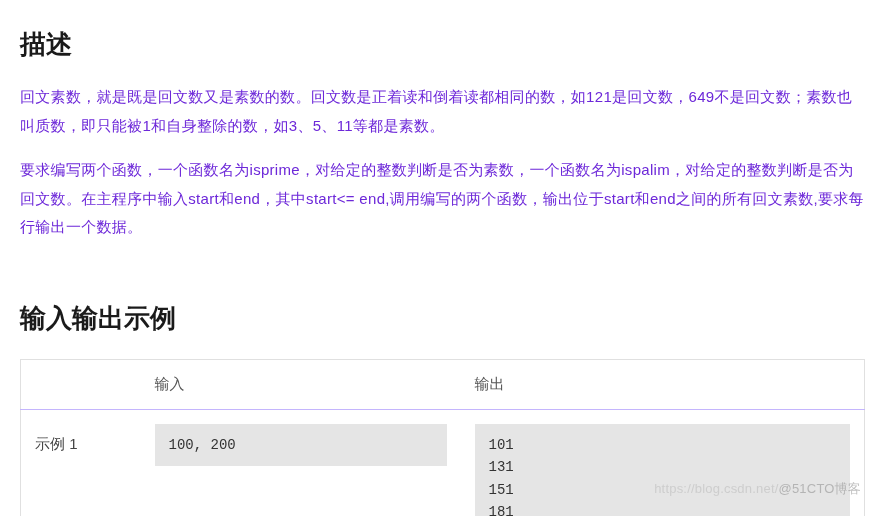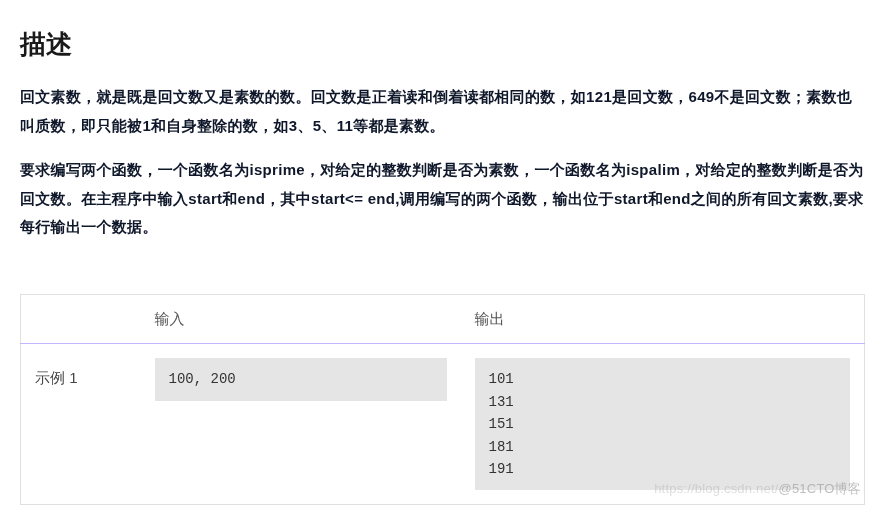--- a/index.html
+++ b/index.html
@@ -16,24 +16,23 @@
       font-size: 15px;
       line-height: 1.9;
     }
     h2.section-title {
       font-size: 26px;
       font-weight: 700;
       color: #1a1a1a;
       margin-bottom: 14px;
     }
     p.description-text {
-      color: #0f172a;
+      color: #6d28d9;
       margin-bottom: 16px;
       letter-spacing: 0.3px;
-      font-weight: bold;
     }
     .io-section {
       margin-top: 52px;
     }
     .io-table {
       width: 100%;
       border-collapse: collapse;
       border: 1px solid #e0e0e0;
       margin-top: 16px;
     }
@@ -87,20 +86,21 @@
 </head>
 <body>
 
 <h2 class="section-title">描述</h2>
 
 <p class="description-text">回文素数，就是既是回文数又是素数的数。回文数是正着读和倒着读都相同的数，如121是回文数，649不是回文数；素数也叫质数，即只能被1和自身整除的数，如3、5、11等都是素数。</p>
 
 <p class="description-text">要求编写两个函数，一个函数名为isprime，对给定的整数判断是否为素数，一个函数名为ispalim，对给定的整数判断是否为回文数。在主程序中输入start和end，其中start&lt;= end,调用编写的两个函数，输出位于start和end之间的所有回文素数,要求每行输出一个数据。</p>
 
 <div class="io-section">
+  <h2 class="section-title">输入输出示例</h2>
 
   <table class="io-table">
     <thead>
       <tr>
         <th class="col-blank"></th>
         <th class="col-input">输入</th>
         <th class="col-output">输出</th>
       </tr>
     </thead>
     <tbody>

